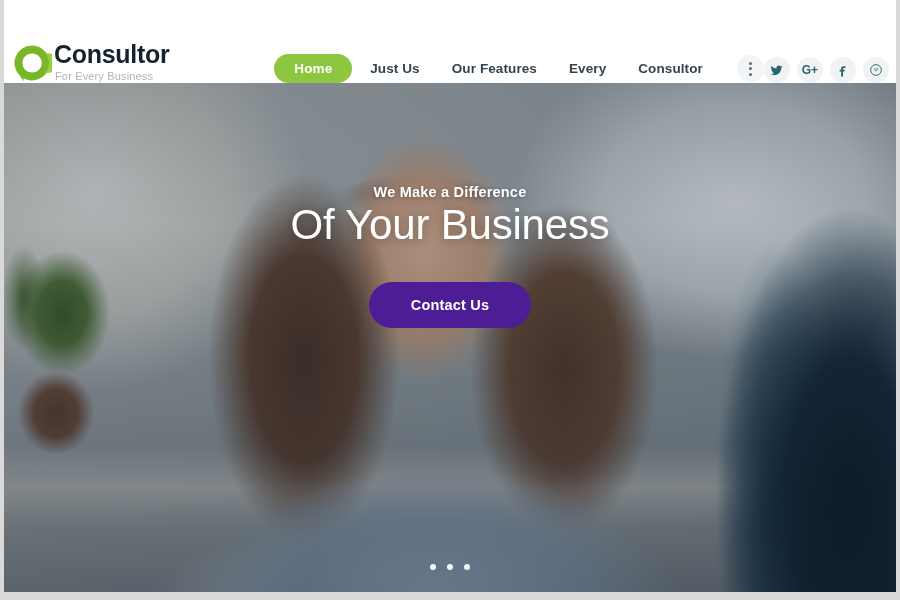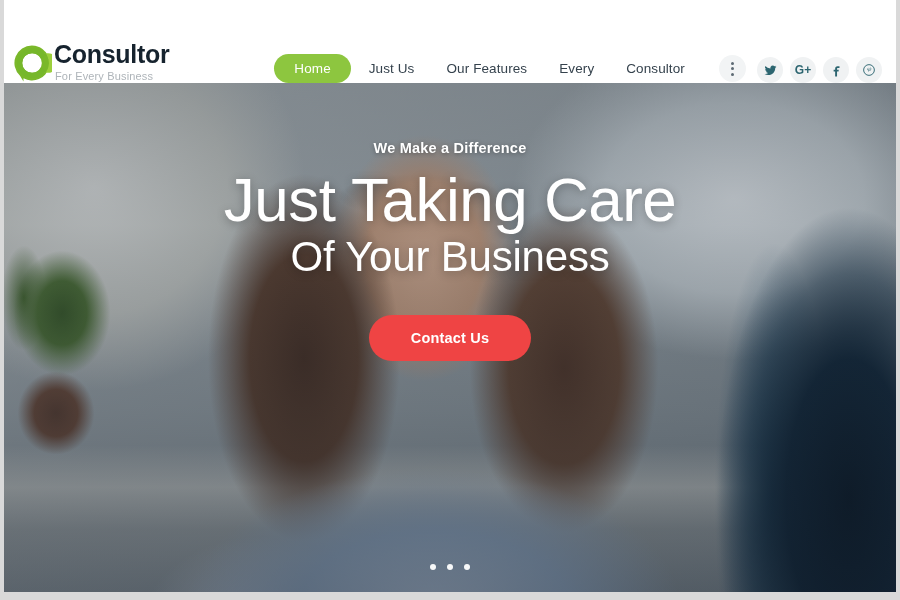--- a/index.html
+++ b/index.html
@@ -73,21 +73,21 @@
 
   
   .nav {
     display: flex;
     align-items: center;
     gap: 4px;
     margin-left: 105px;
   }
   .nav-item {
     font-size: 13.5px;
-    font-weight: 400;
+    font-weight: 700;
     color: #35424d;
     padding: 7px 14px;
     border-radius: 20px;
     white-space: nowrap;
     cursor: pointer;
     letter-spacing: 0.1px;
   }
   .nav-item.active {
     background: #8dc63f;
     color: #ffffff;
@@ -200,21 +200,21 @@
   .hero-content {
     position: absolute;
     inset: 0;
     display: flex;
     flex-direction: column;
     align-items: center;
     z-index: 10;
   }
 
   .hero-eyebrow {
-    margin-top: 72px;
+    margin-top: 116px;
     font-size: 14.5px;
     font-weight: 700;
     color: #ffffff;
     letter-spacing: 0.2px;
     text-shadow: 0 1px 4px rgba(0,0,0,0.35);
   }
 
   .hero-title-1 {
     margin-top: 12px;
     font-size: 62px;
@@ -230,21 +230,21 @@
     font-size: 42px;
     font-weight: 400;
     color: #ffffff;
     line-height: 1.1;
     letter-spacing: -0.2px;
     text-shadow: 0 2px 10px rgba(0,0,0,0.28);
   }
 
   .cta {
     margin-top: 34px;
-    background: #ef4444;
+    background: #4c1d95;
     color: #ffffff;
     font-size: 14.5px;
     font-weight: 700;
     border: none;
     border-radius: 26px;
     padding: 15px 42px;
     cursor: pointer;
     letter-spacing: 0.2px;
     font-family: "Liberation Sans", sans-serif;
   }
@@ -327,21 +327,20 @@
       </a>
     </div>
   </header>
 
   <section class="hero">
     <div class="hero-photo"></div>
     <div class="hero-overlay"></div>
 
     <div class="hero-content">
       <div class="hero-eyebrow">We Make a Difference</div>
-      <h1 class="hero-title-1">Just Taking Care</h1>
       <h2 class="hero-title-2">Of Your Business</h2>
       <button class="cta">Contact Us</button>
     </div>
 
     <div class="dots">
       <span class="dot"></span>
       <span class="dot"></span>
       <span class="dot"></span>
     </div>
   </section>

